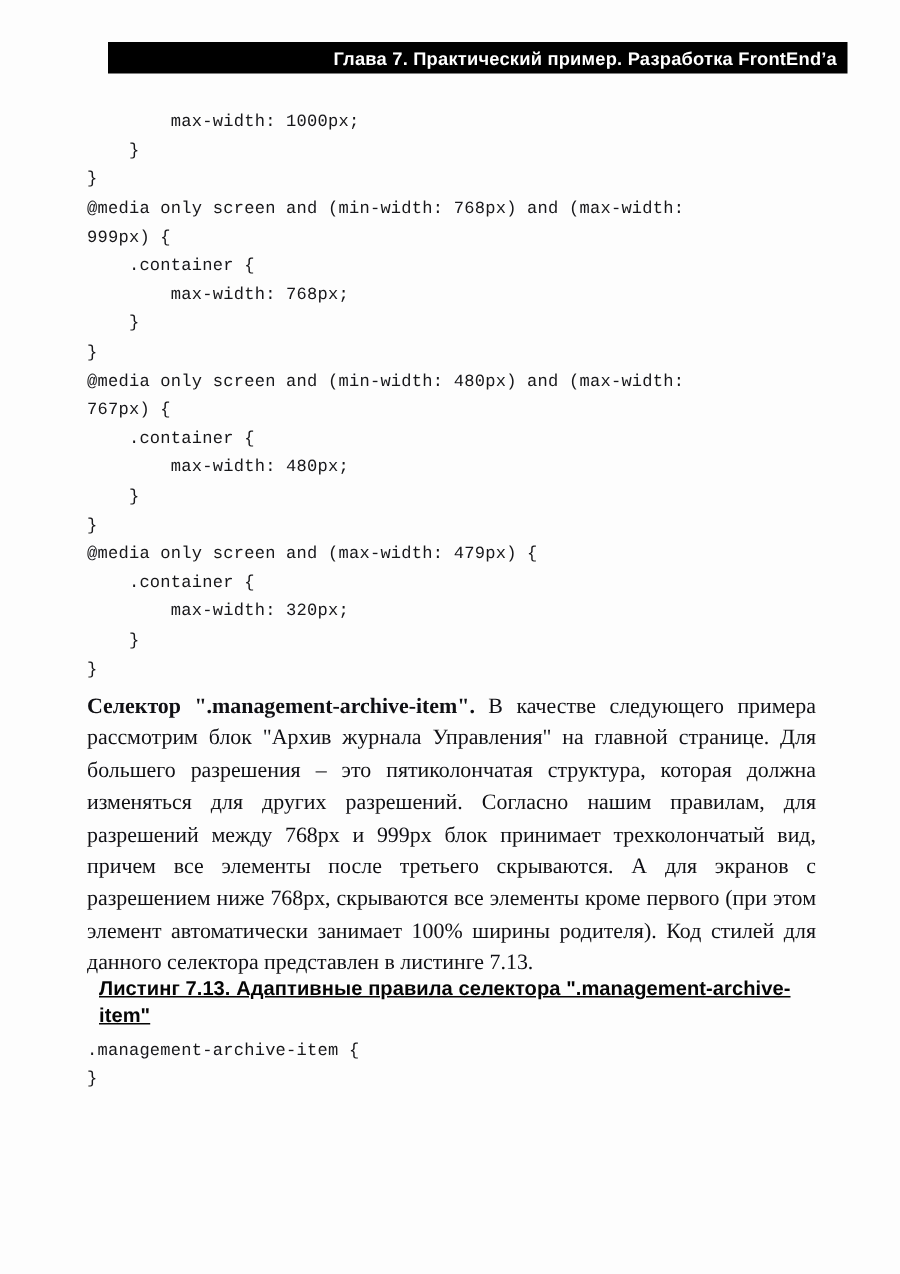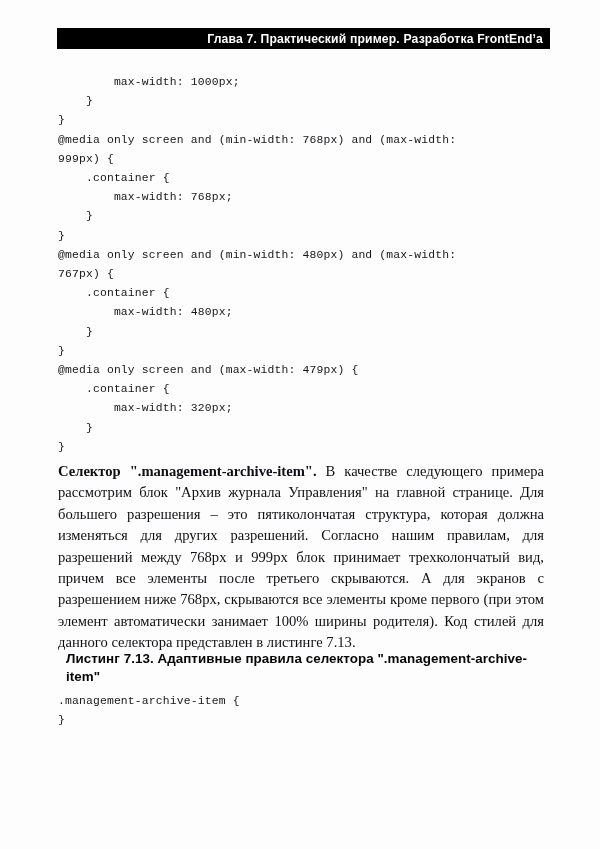--- a/index.html
+++ b/index.html
@@ -18,21 +18,21 @@
 
   .page {
     position: absolute;
     inset: 0;
     background: #fdfdfd;
   }
 
   
   .header-bar {
     position: absolute;
-    left: 57px;
+    left: 72px;
     top: 28px;
     width: 493px;
     height: 21px;
     background: #000000;
     display: flex;
     align-items: center;
     justify-content: flex-end;
     box-sizing: border-box;
     padding-right: 7px;
   }
@@ -93,20 +93,21 @@
     position: absolute;
     left: 66px;
     top: 650px;
     width: 470px;
     font-family: "Liberation Sans", sans-serif;
     font-weight: bold;
     font-size: 13.4px;
     line-height: 17.5px;
     color: #050505;
     letter-spacing: 0.05px;
+    text-decoration: underline;
   }
 
   
   .footer {
     position: absolute;
     left: 0;
     top: 778px;
     width: 600px;
     height: 40px;
   }

